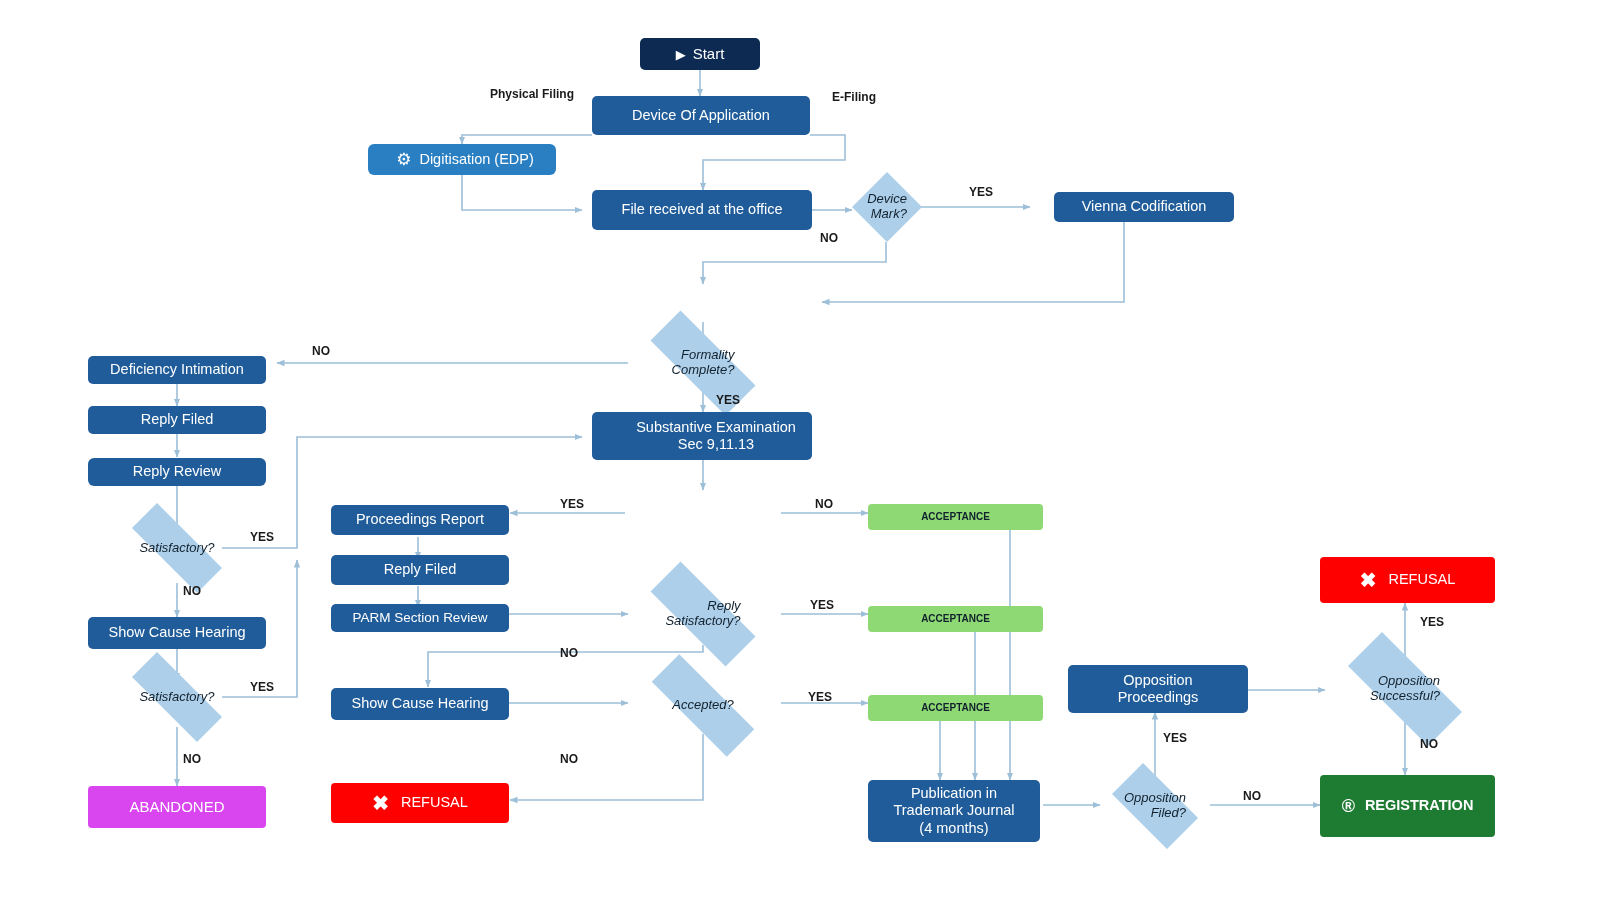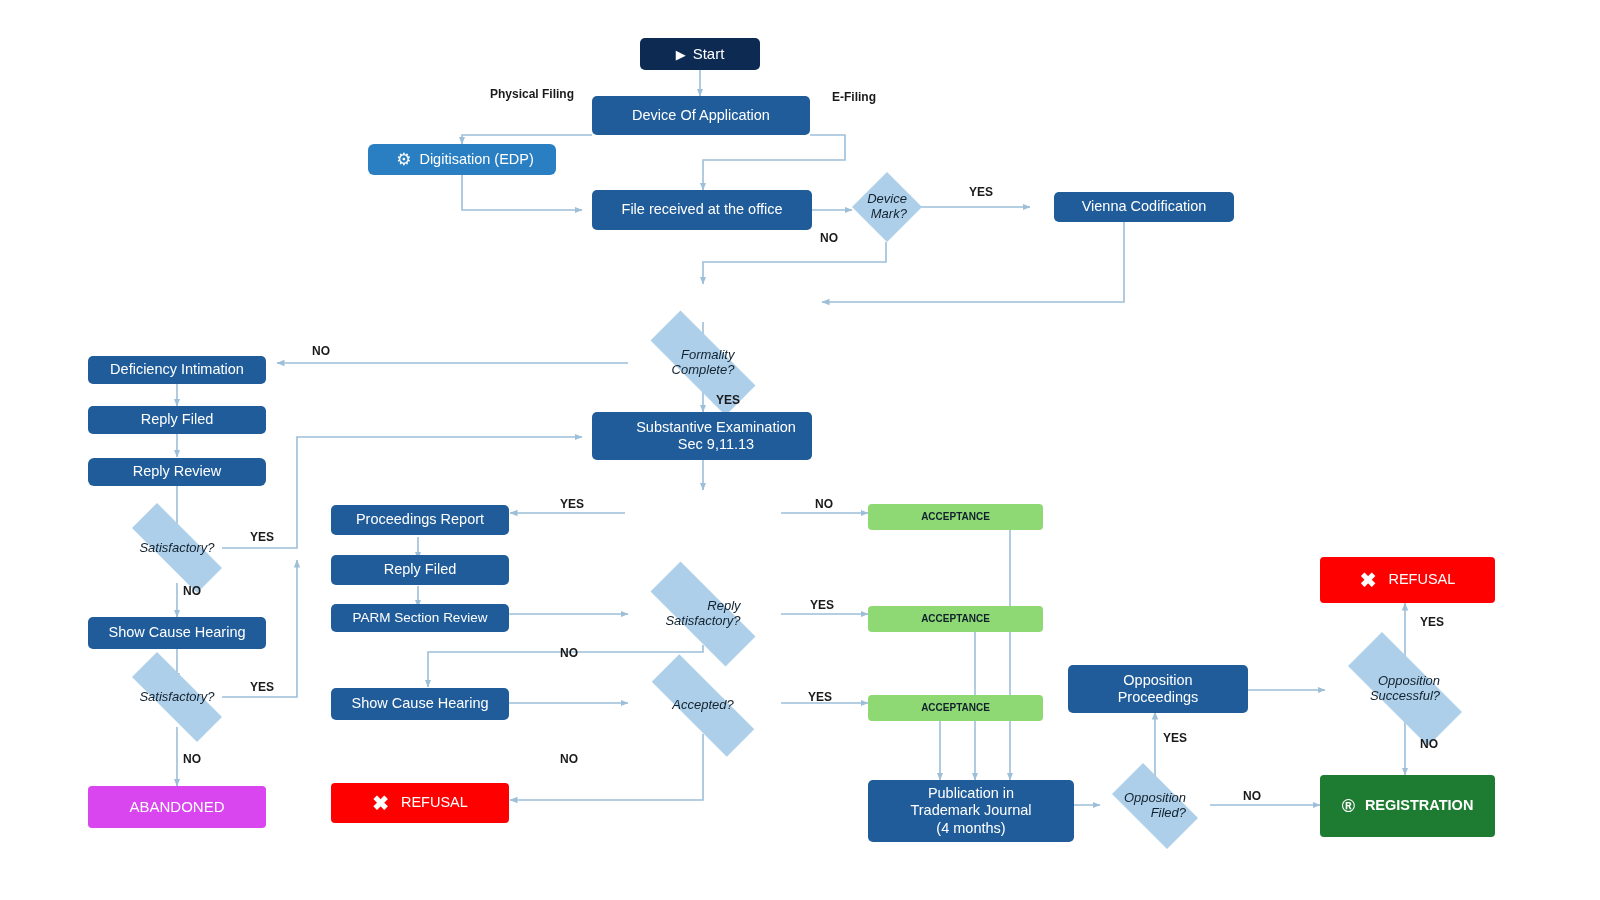--- a/index.html
+++ b/index.html
@@ -340,21 +340,21 @@
 
   <div class="node accept" style="left:868px; top:695px; width:175px; height:26px;">
     <span>ACCEPTANCE</span>
   </div>
 
   <div class="node refusal" style="left:331px; top:783px; width:178px; height:40px;">
     <span class="glyph">✖</span>
     <span>REFUSAL</span>
   </div>
 
-  <div class="node rect" style="left:868px; top:780px; width:206px; height:62px;">
+  <div class="node rect" style="left:868px; top:780px; width:172px; height:62px;">
     <span class="ml">Publication in
 Trademark Journal
 (4 months)</span>
   </div>
 
   <div class="diamond-wrap" style="left:1100px; top:775px; width:110px; height:62px;">
     <div class="diamond-shape"></div>
     <div class="diamond-label ml">Opposition
 Filed?</div>
   </div>

